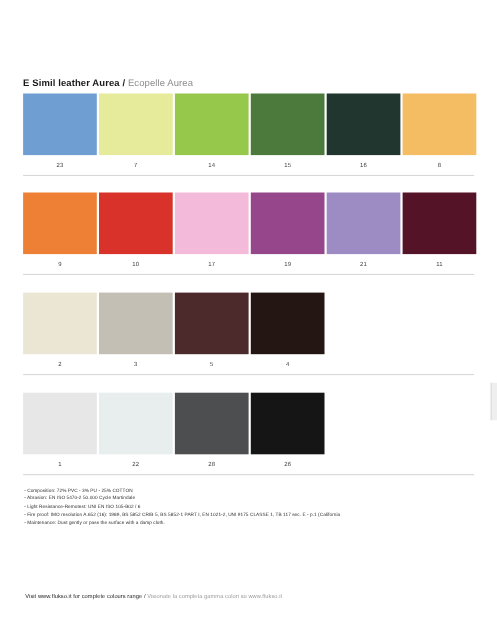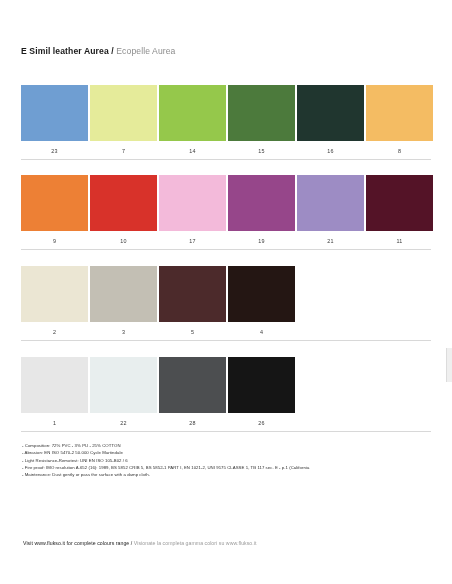--- a/index.html
+++ b/index.html
@@ -14,21 +14,21 @@
     position: relative;
     width: 452px;
     height: 584px;
     background: #ffffff;
     overflow: hidden;
     box-sizing: border-box;
   }
   .page-title {
     position: absolute;
     left: 21px;
-    top: 46px;
+    top: 70px;
     font-size: 8.6px;
     letter-spacing: 0.1px;
     white-space: nowrap;
   }
   .title-code {
     font-weight: bold;
     color: #1a1a1a;
   }
   .title-en {
     font-weight: bold;

